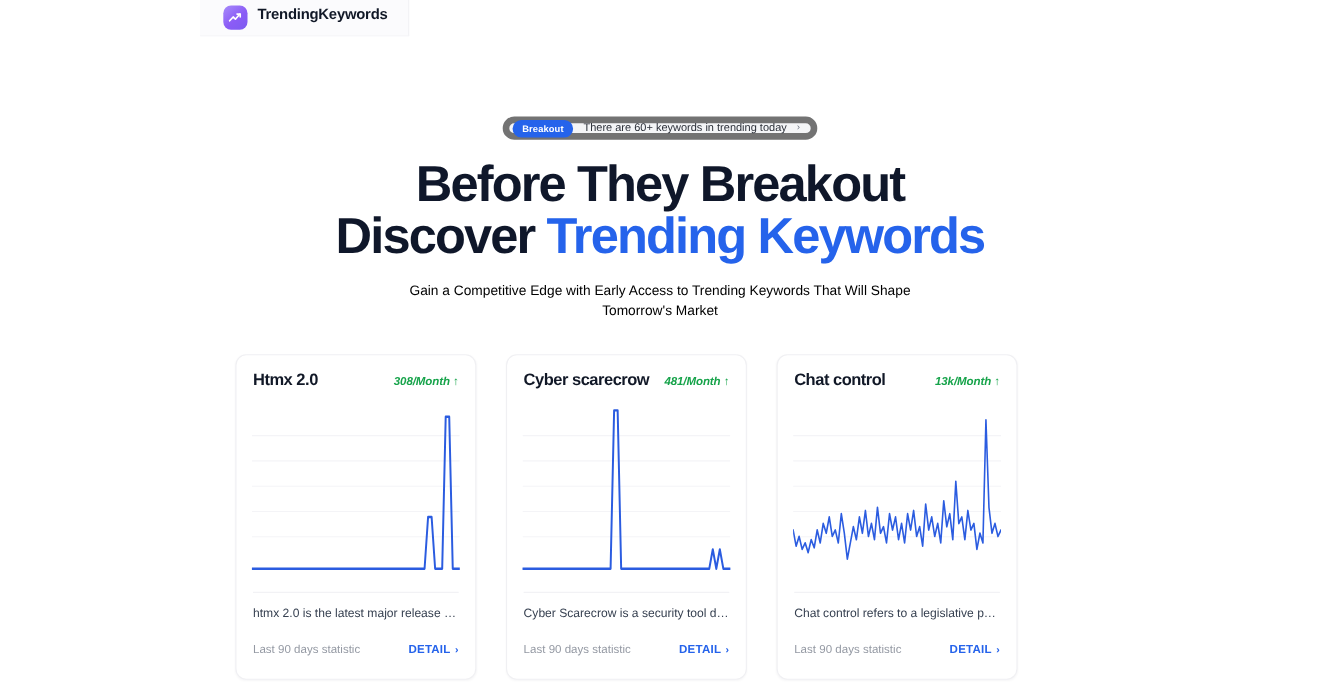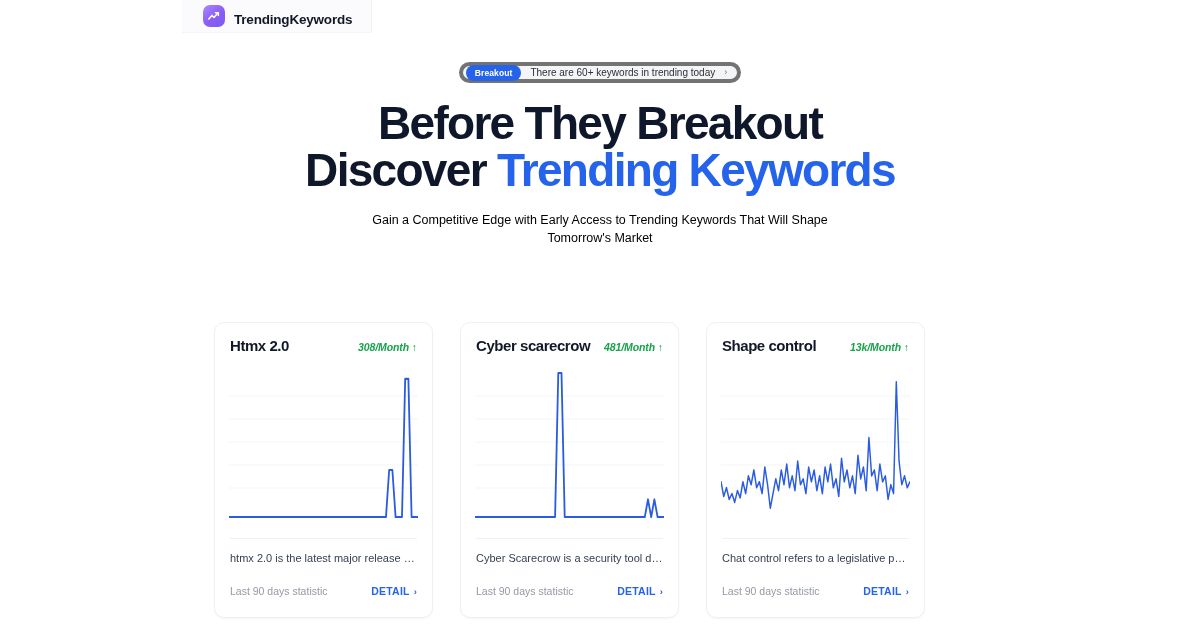--- a/index.html
+++ b/index.html
@@ -46,21 +46,21 @@
     width: 1200px;
     height: 34px;
     display: flex;
     align-items: center;
   }
   .brand {
     position: absolute;
     left: 203px;
     top: 5px;
     display: flex;
-    align-items: flex-end;
+    align-items: flex-start;
     gap: 9px;
   }
   .brand-logo {
     width: 22px;
     height: 22px;
     border-radius: 7px;
     background: linear-gradient(140deg, #a78bfa 0%, #8b5cf6 55%, #7c5cf0 100%);
     display: flex;
     align-items: center;
     justify-content: center;
@@ -85,22 +85,23 @@
   }
 
   .badge {
     display: inline-flex;
     align-items: center;
     gap: 9px;
     height: 21px;
     padding: 0 10px 0 3px;
     border-radius: 999px;
     background: #f4f5f7;
-    border: 4px solid #737373;
+    border: 6px solid #737373;
     vertical-align: middle;
+    margin-top: 44px;
   }
   .badge-chip {
     display: inline-flex;
     align-items: center;
     justify-content: center;
     height: 16px;
     padding: 0 9px;
     border-radius: 999px;
     background: #2563eb;
     color: #ffffff;
@@ -336,21 +337,21 @@
         <span class="card-foot-note">Last 90 days statistic</span>
         <span class="card-detail">
           <span>DETAIL</span>
           <span class="chev">›</span>
         </span>
       </div>
     </div>
 
     <div class="card">
       <div class="card-head">
-        <span class="card-title">Shape control</span>
+        <span class="card-title">Chat control</span>
         <span class="card-metric">
           <span>13k/Month</span>
           <span class="arrow">↑</span>
         </span>
       </div>
       <div class="card-chart">
         <svg viewBox="0 0 220 161" preserveAspectRatio="none">
           <g stroke="#f4f4f7" stroke-width="1">
             <line x1="0" y1="29" x2="220" y2="29"></line>
             <line x1="0" y1="52" x2="220" y2="52"></line>

